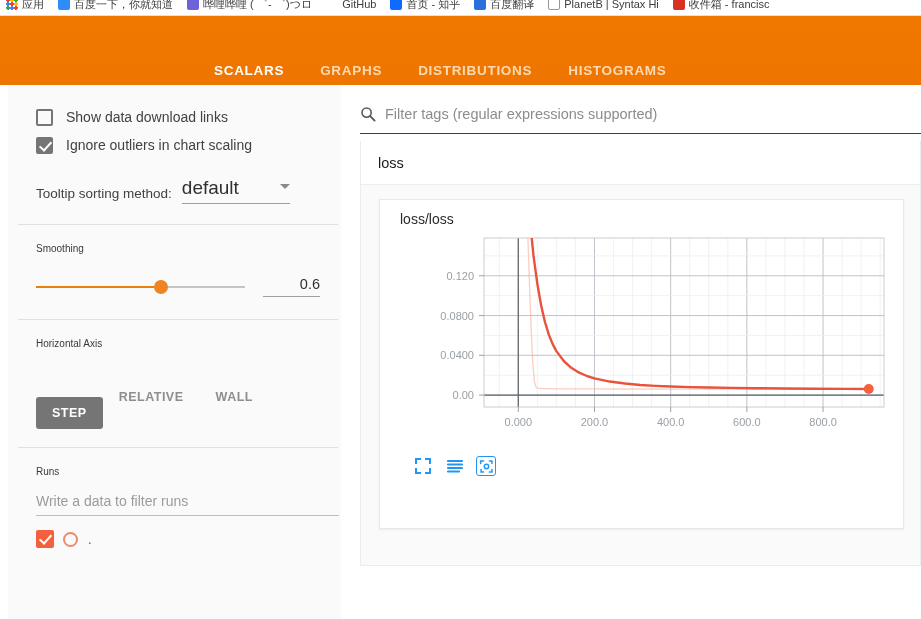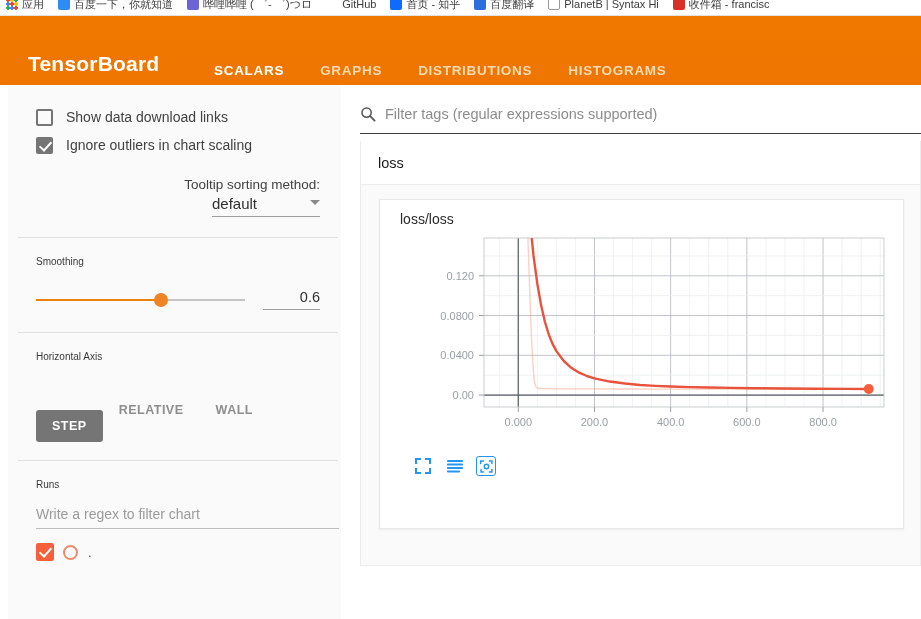--- a/index.html
+++ b/index.html
@@ -128,33 +128,32 @@
     width: 5px; height: 10px;
     border: solid #ffffff;
     border-width: 0 2px 2px 0;
     transform: rotate(42deg);
   }
   .check-label { font-size: 14px; color: #424242; }
 
   #tooltip-row {
     display: flex; align-items: flex-end;
     margin-top: 18px;
-    flex-direction: column;
   }
   #tooltip-label { font-size: 13.5px; color: #424242; padding-bottom: 3px; }
   #tooltip-select {
     margin-left: 10px;
     width: 108px;
     border-bottom: 1px solid #9e9e9e;
     padding-bottom: 4px;
     display: flex; align-items: center;
     justify-content: space-between;
     cursor: pointer;
   }
-  #tooltip-value { font-size: 15px; color: #303030; }
+  #tooltip-value { font-size: 19px; color: #303030; }
   .caret {
     width: 0; height: 0;
     border-left: 5px solid transparent;
     border-right: 5px solid transparent;
     border-top: 5px solid #8a8a8a;
     margin-bottom: 3px;
   }
 
   .section-title {
     font-size: 10px;
@@ -347,21 +346,20 @@
       <span class="bm-label">百度翻译</span>
     </div><div class="bm">
       <span class="bm-ico ico-plain"></span>
       <span class="bm-label">PlanetB | Syntax Hi</span>
     </div><div class="bm">
       <span class="bm-ico ico-mail"></span>
       <span class="bm-label">收件箱 - francisc</span>
     </div></div>
 
 <div id="app-bar">
-  <div id="brand">TensorBoard</div>
   <div id="tabs">
       <div class="tab active"><span>SCALARS</span></div>
       <div class="tab"><span>GRAPHS</span></div>
       <div class="tab"><span>DISTRIBUTIONS</span></div>
       <div class="tab"><span>HISTOGRAMS</span></div>
     </div>
   <div id="tab-underline"></div>
 </div>
 
 <div id="sidebar">
@@ -408,21 +406,21 @@
         <div class="axis-btn active"><span>STEP</span></div>
         <div class="axis-btn"><span>RELATIVE</span></div>
         <div class="axis-btn"><span>WALL</span></div>
       </div>
   </div>
 
   <div class="divider" style="margin-top:18px;"></div>
 
   <div class="sb-pad">
     <div class="section-title">Runs</div>
-    <div id="runs-filter">Write a regex to filter chart</div>
+    <div id="runs-filter">Write a data to filter runs</div>
     <div id="run-row">
       <span id="run-checkbox"></span>
       <span id="run-swatch"></span>
       <span id="run-name">.</span>
     </div>
   </div>
 </div>
 
 <div id="main">
 

